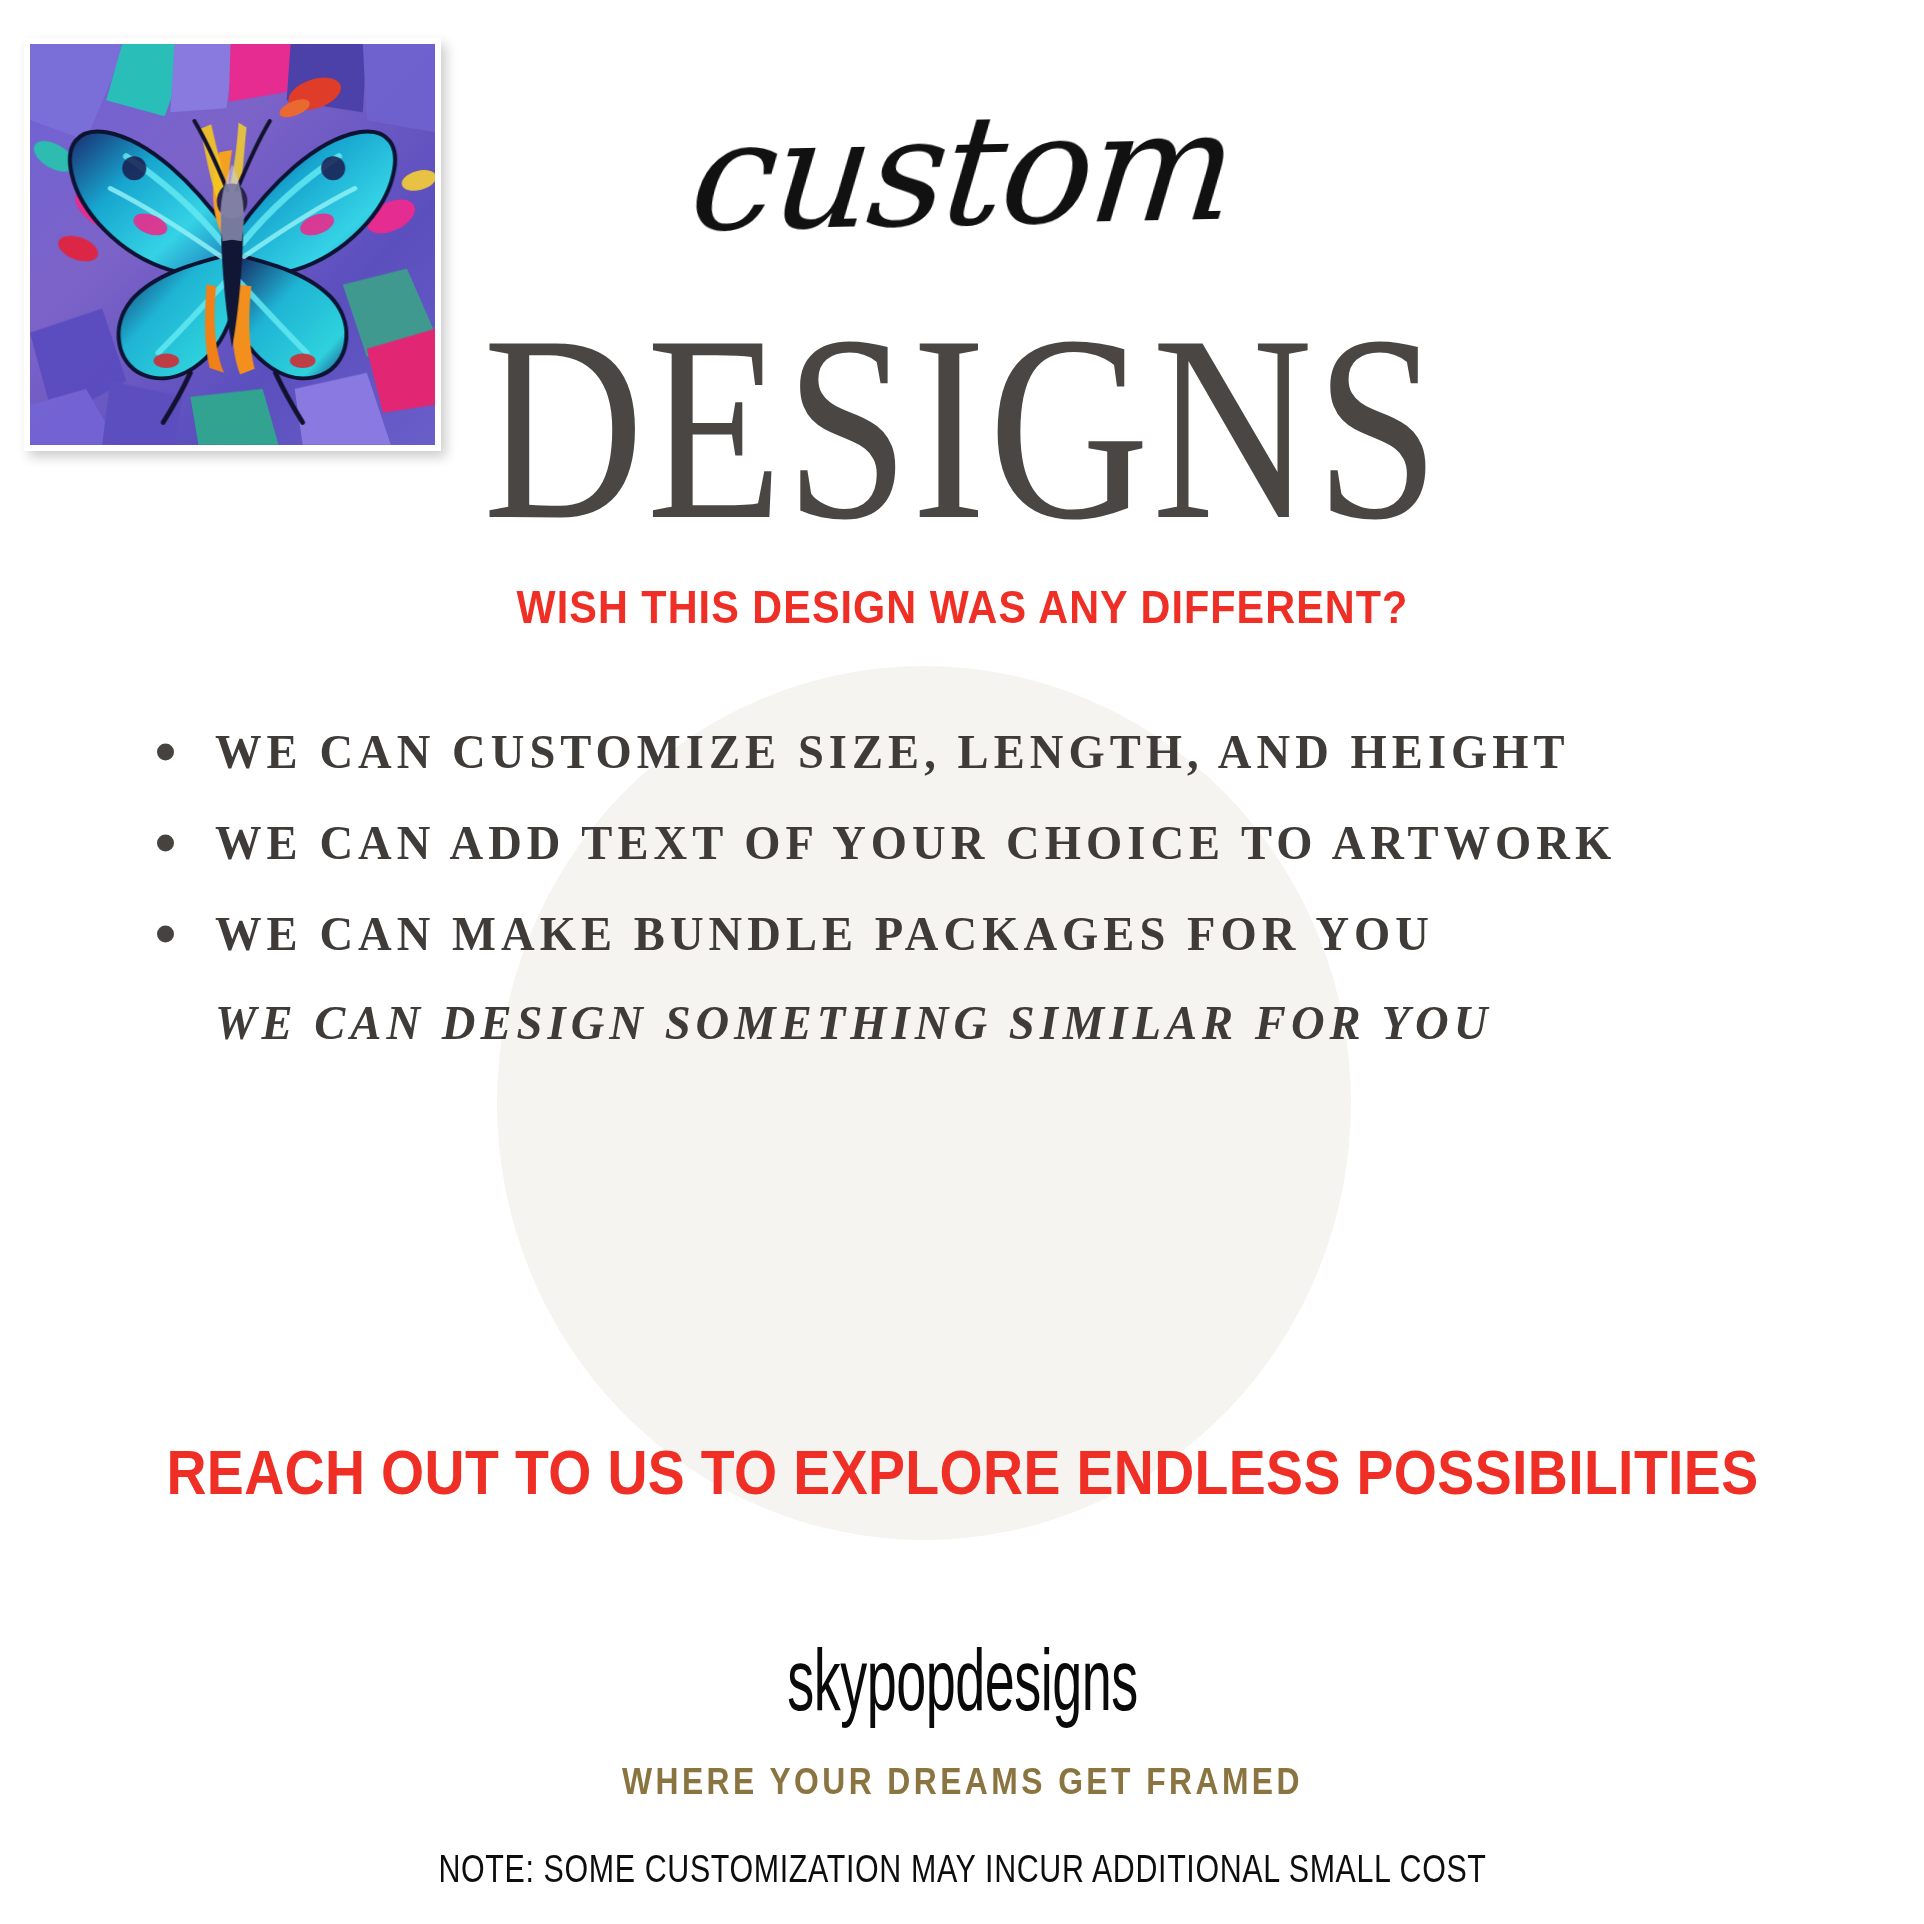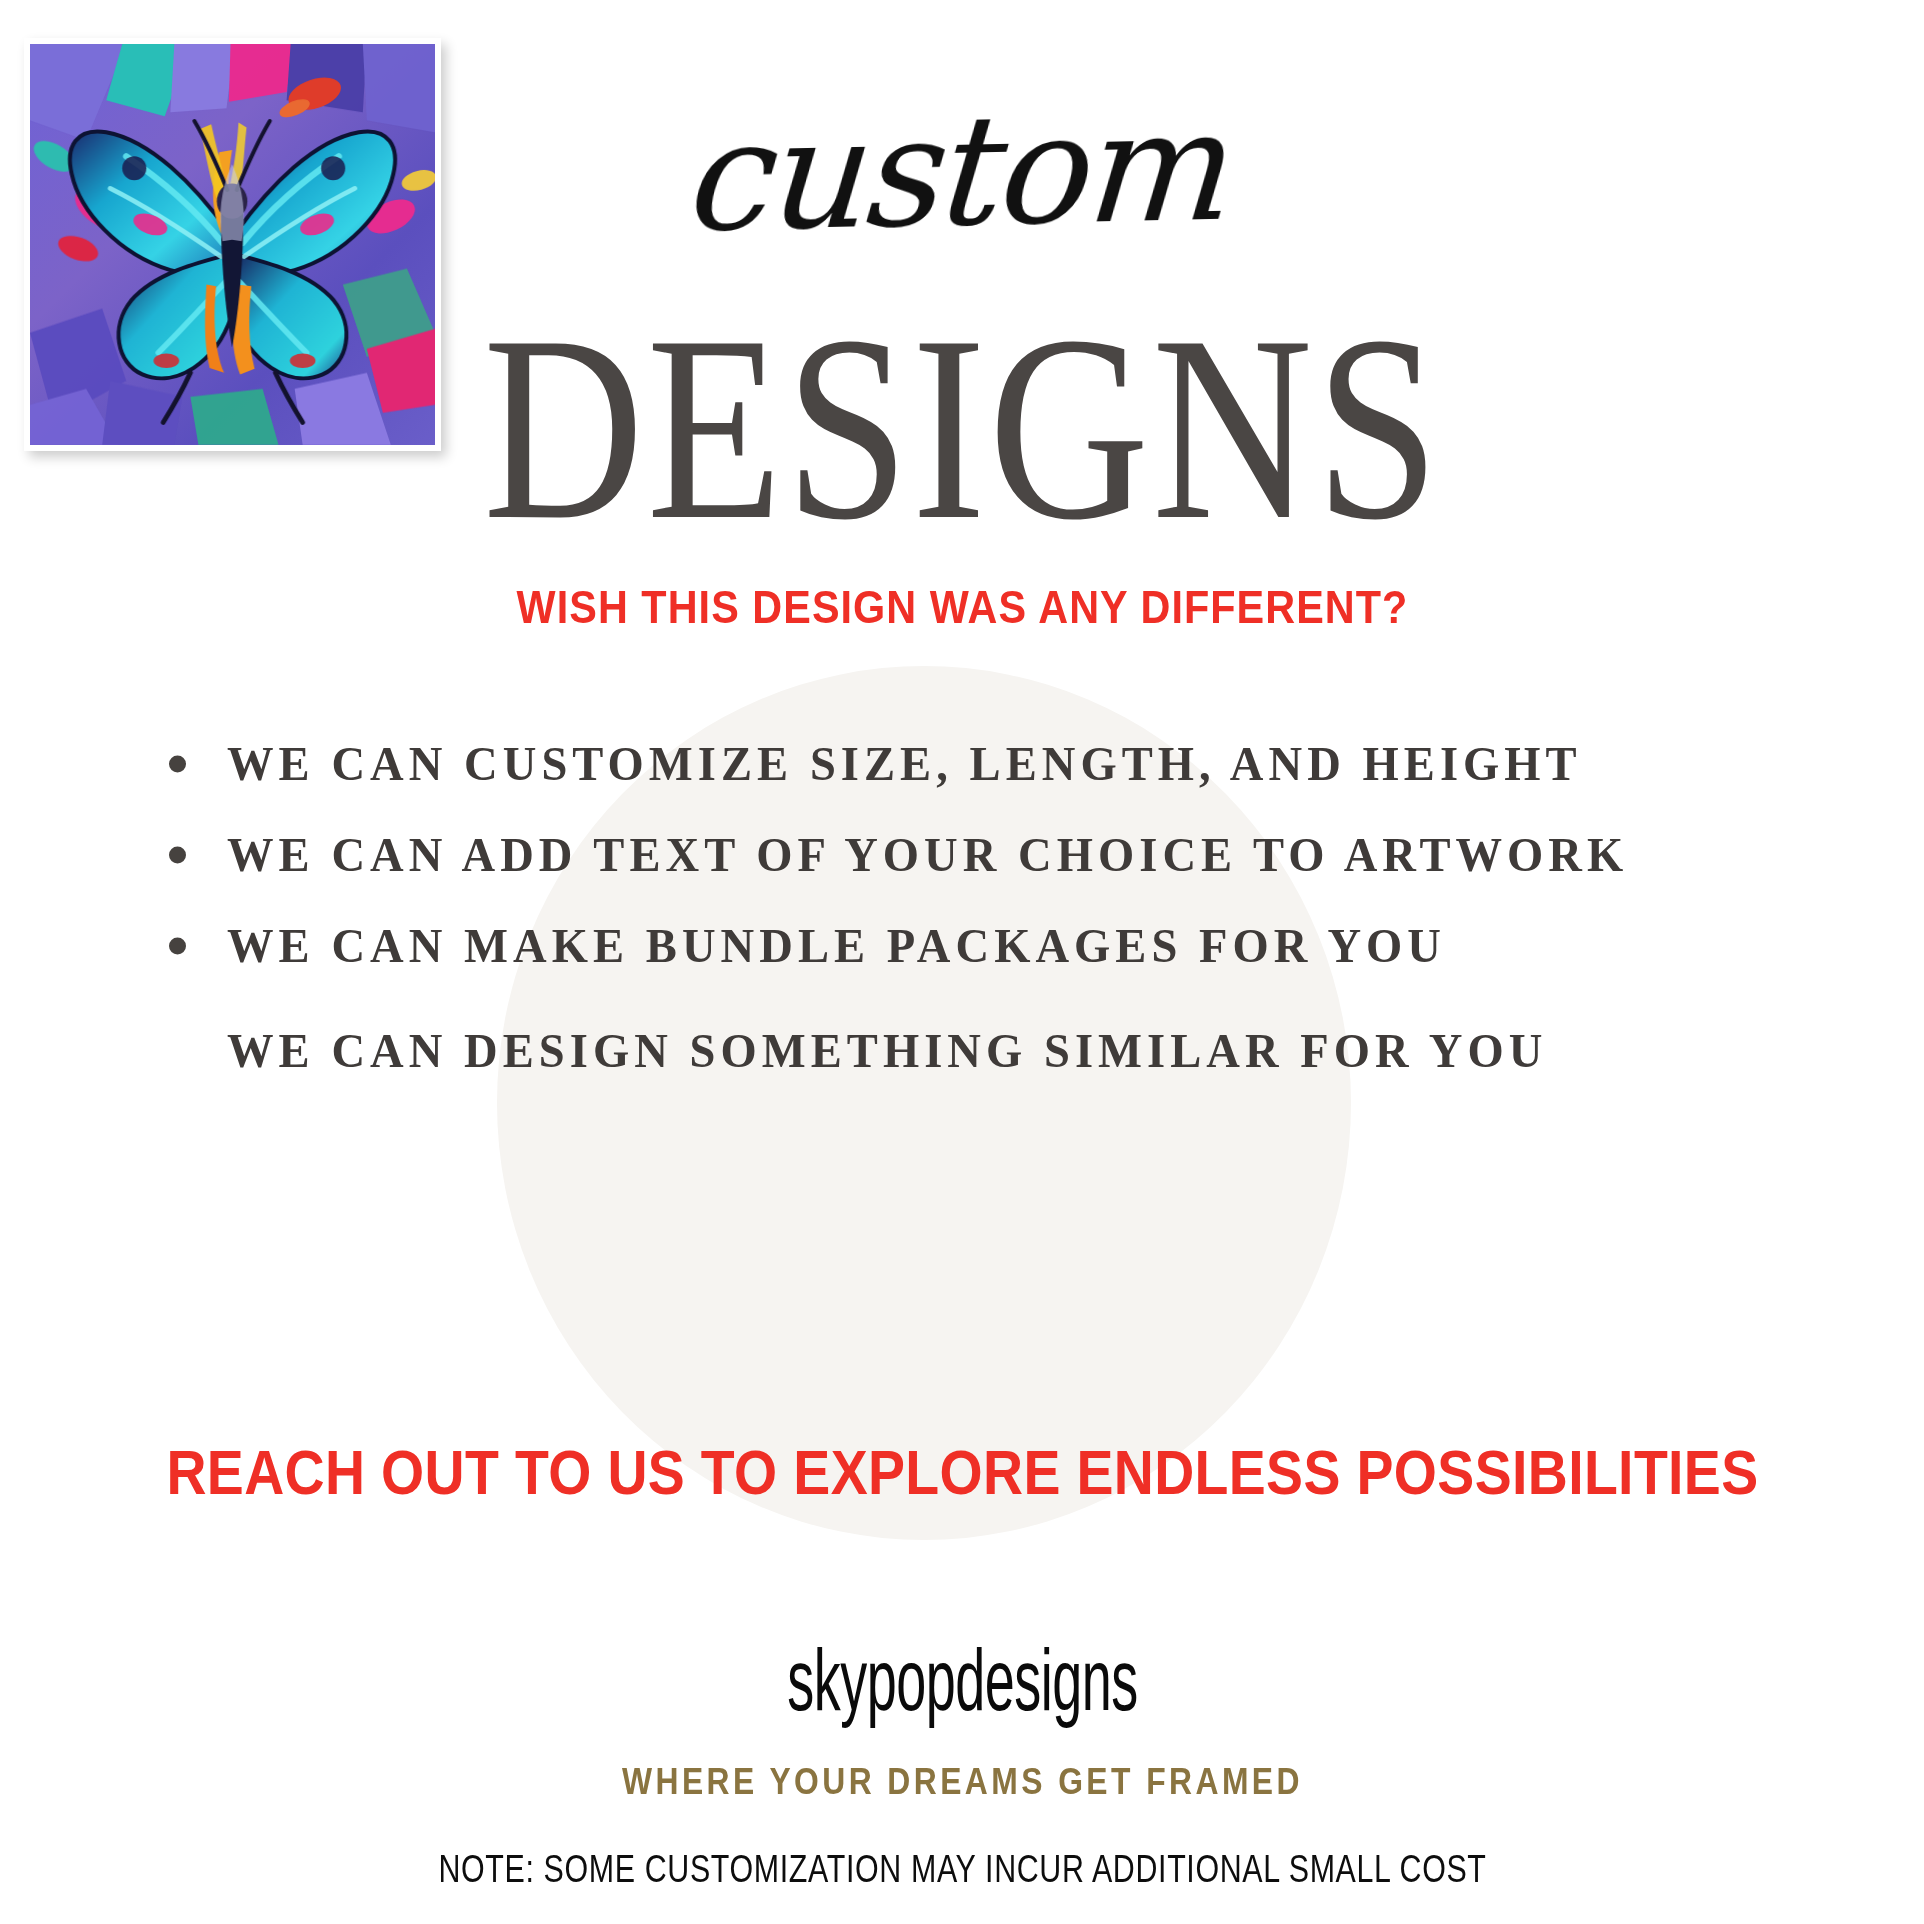--- a/index.html
+++ b/index.html
@@ -75,21 +75,21 @@
     color:#ef2f26;
     letter-spacing:1.2px;
     transform:scaleX(.88);
     white-space:nowrap;
   }
 
   
   .bullets{
     position:absolute;left:0;top:706px;width:1698px;
     z-index:4;
-    list-style:none;margin:12px;padding:0;
+    list-style:none;margin:0;padding:0;
   }
   .bullet-row{
     position:relative;
     height:91px;
     display:flex;
     align-items:center;
     padding-left:157px;
   }
   .bullet-dot{
     position:absolute;left:157px;top:50%;
@@ -105,22 +105,23 @@
     letter-spacing:5.2px;
     white-space:nowrap;
     margin-left:58px;
     transform:scaleX(.97);
     transform-origin:left center;
   }
   .cont-line{
     position:relative;
     height:87px;
     display:flex;
-    align-items:flex-end;
+    align-items:center;
     padding-left:157px;
+    font-style:italic;
   }
   .cont-text{
     font-family:"Liberation Serif",serif;
     font-weight:700;
     font-size:48px;
     color:#3f3b39;
     letter-spacing:5.2px;
     white-space:nowrap;
     margin-left:58px;
     transform:scaleX(.97);

